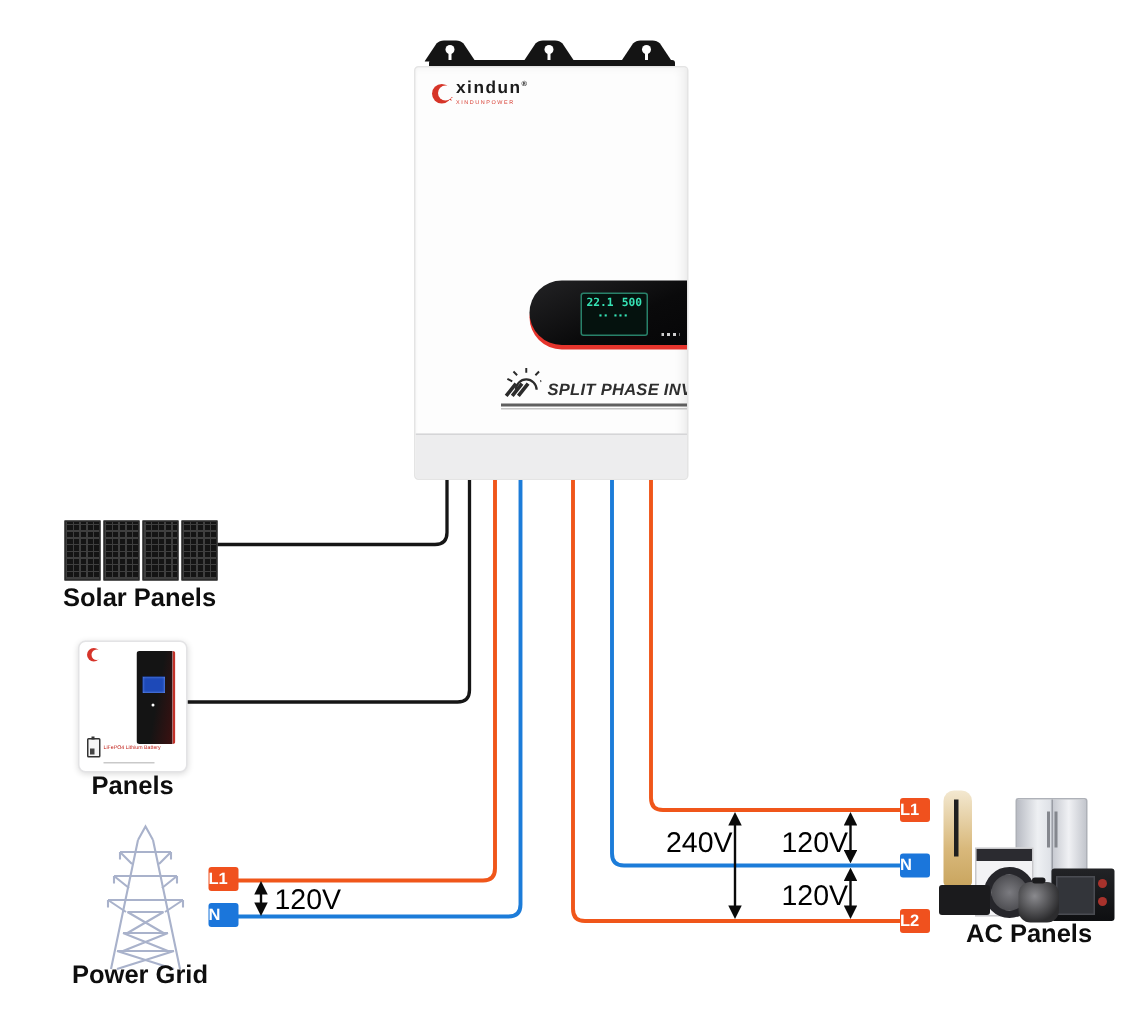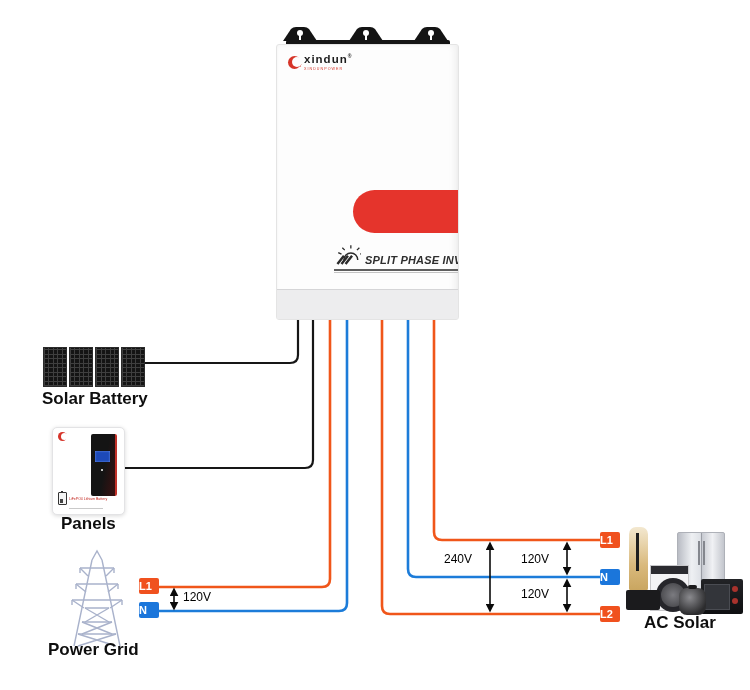--- a/index.html
+++ b/index.html
@@ -87,21 +87,21 @@
   .micro-knob{position:absolute;width:6px;height:6px;border-radius:50%;background:#a8322c;}
   .cooker{position:absolute;left:54px;top:66px;width:27px;height:27px;z-index:5;border-radius:8px;
           background:radial-gradient(circle at 40% 35%,#8a8a8e,#2c2c2e 72%);}
   .cooker::before{content:"";position:absolute;left:9px;top:-3px;width:9px;height:4px;background:#1a1a1c;border-radius:2px;}
 
   
   .badge{position:absolute;width:20px;height:16px;border-radius:2px;color:#fff;
          font-weight:700;font-size:11px;line-height:16px;text-align:left;}
   .badge.orange{background:#f0511e;}
   .badge.blue{background:#1b76db;}
-  .vlabel{position:absolute;font-size:12px;color:#000;white-space:nowrap;}
+  .vlabel{position:absolute;font-size:19px;color:#000;white-space:nowrap;}
   .clabel{position:absolute;font-weight:700;font-size:17px;color:#0e0e0e;white-space:nowrap;}
 </style>
 </head>
 <body>
 
 <div class="stage">
 
   <svg class="wires" width="750" height="690" viewBox="0 0 750 690">
     <defs>
       <marker id="ah" viewBox="0 0 10 10" refX="6" refY="5" markerWidth="9" markerHeight="9" markerUnits="userSpaceOnUse" orient="auto-start-reverse">
@@ -147,20 +147,30 @@
       <div class="crescent">
         <span class="logo-star">★</span>
       </div>
       <div class="logo-txt">
         <span class="brand"><span>xindun</span><sup>®</sup></span>
         <span class="brand-sub">XINDUNPOWER</span>
       </div>
     </div>
 
     <div class="panel-red"></div>
+    <div class="panel">
+      <div class="lcd">
+        <div class="lcd-row1">
+          <span>22.1</span>
+          <span>500</span>
+        </div>
+        <div class="lcd-row2">▪▪ ▪▪▪</div>
+      </div>
+      <div class="panel-dashes"></div>
+    </div>
 
     <div class="tagline">
       <svg width="26" height="22" viewBox="0 0 32 26">
         <g stroke="#2b2b2b" fill="none">
           <path d="M3 24 L11 14 M8 24 L16 14 M13 24 L21 14" stroke-width="3"></path>
           <path d="M11 19 A 8.5 8.5 0 0 1 28 19" stroke-width="1.8"></path>
           <path d="M19.5 5 V1 M12 7 L9 4 M27 7 L30 4 M8 12 L4 10 M31 12 L32 11.6" stroke-width="1.6"></path>
         </g>
       </svg>
       <span class="tagline-text">SPLIT PHASE INVERTER</span>
@@ -170,21 +180,21 @@
 
     <div class="inv-bottom"></div>
   </div>
 
   <div class="solar">
     <div class="sp"></div>
     <div class="sp"></div>
     <div class="sp"></div>
     <div class="sp"></div>
   </div>
-  <div class="clabel" style="left:42px;top:389px;">Solar Battery</div>
+  <div class="clabel" style="left:42px;top:389px;">Solar Panels</div>
 
   <div class="battery">
     <div class="bat-logo"></div>
     <div class="bat-panel">
       <div class="bat-screen"></div>
       <div class="bat-dot"></div>
     </div>
     <div class="bat-sticker">
       <div class="bat-icon"></div>
       <span class="bat-text">LiFePO4 Lithium Battery</span>
@@ -213,21 +223,21 @@
       <div class="drum"></div>
     </div>
     <div class="blackbar"></div>
     <div class="micro">
       <div class="micro-door"></div>
       <div class="micro-knob" style="right:5px;top:7px;"></div>
       <div class="micro-knob" style="right:5px;top:19px;"></div>
     </div>
     <div class="cooker"></div>
   </div>
-  <div class="clabel" style="left:644px;top:613px;">AC Solar</div>
+  <div class="clabel" style="left:644px;top:613px;">AC Panels</div>
 
   <div class="badge orange" style="left:139px;top:578px;">L1</div>
   <div class="badge blue" style="left:139px;top:602px;">N</div>
   <div class="badge orange" style="left:600px;top:532px;">L1</div>
   <div class="badge blue" style="left:600px;top:569px;">N</div>
   <div class="badge orange" style="left:600px;top:606px;">L2</div>
 
   <div class="vlabel" style="left:183px;top:590px;">120V</div>
   <div class="vlabel" style="left:444px;top:552px;">240V</div>
   <div class="vlabel" style="left:521px;top:552px;">120V</div>

